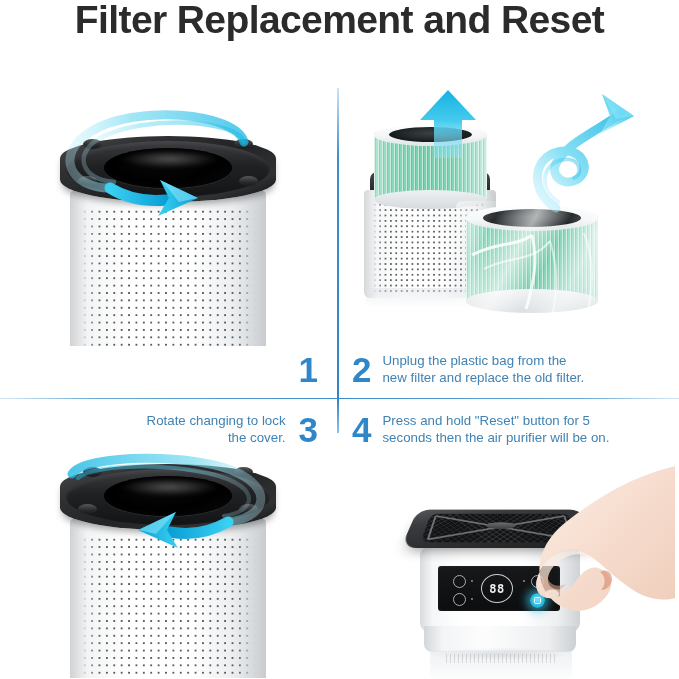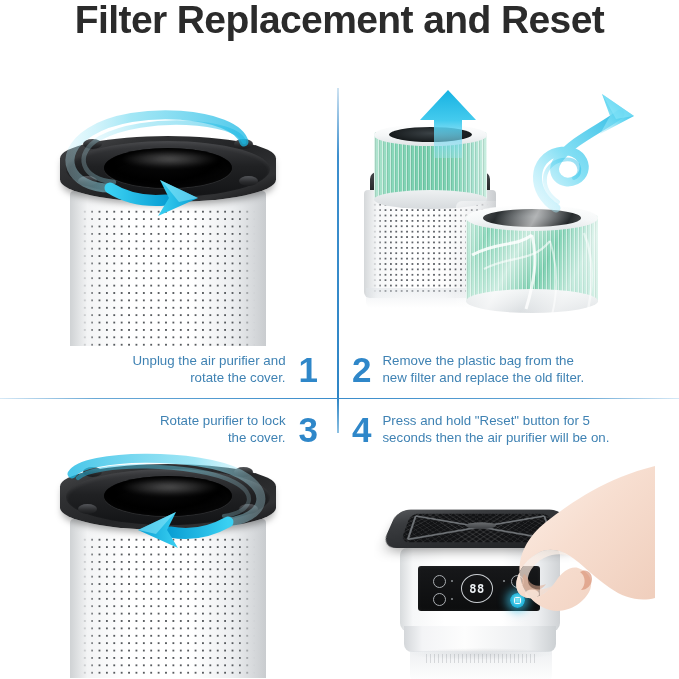--- a/index.html
+++ b/index.html
@@ -336,21 +336,21 @@
       </defs>
       <path d="M24,22 C36,2 150,0 192,22 C226,40 216,66 180,70" fill="none" stroke="url(#gB)" stroke-width="9" stroke-linecap="round" opacity=".78"></path>
       <path d="M30,26 C46,10 146,10 186,30 C210,42 204,60 176,64" fill="none" stroke="url(#gB)" stroke-width="4.2" stroke-linecap="round" opacity=".5"></path>
       <path d="M180,70 C162,80 142,84 122,80" fill="none" stroke="url(#gBh)" stroke-width="11" stroke-linecap="round"></path>
       <polygon points="128,60 90,78 130,96 119,78" fill="url(#gBh)"></polygon>
       <polygon points="128,60 90,78 108,82 122,66" fill="#8fe9fb" opacity=".55"></polygon>
     </svg>
 
   </div>
 
-  <div class="stage" style="left:374px;top:448px;width:281px;height:231px;">
+  <div class="stage" style="left:394px;top:448px;width:281px;height:231px;">
     <div class="p4">
       <div class="p4-body"></div>
       <div class="p4-base"></div>
 
       <div class="p4-lid">
         <div class="slab"></div>
         <div class="grille"></div>
         <svg style="position:absolute;left:16px;top:8px;transform:perspective(260px) rotateX(52deg);" width="148" height="46" viewBox="0 0 148 46">
           <line x1="6" y1="4" x2="142" y2="42" stroke="#6e7276" stroke-width="2.4"></line>
           <line x1="6" y1="42" x2="142" y2="4" stroke="#6e7276" stroke-width="2.4"></line>
@@ -401,33 +401,31 @@
                C170,142 160,143 156,138 C150,130 158,116 170,110 C180,105 190,106 196,108 Z" fill="url(#gSkin2)" opacity=".75"></path>
       <path d="M150,126 C146,134 148,142 156,144 C162,145 168,141 172,136
                C166,139 158,138 155,133 C153,129 152,127 150,126 Z" fill="#e0aa8e" opacity=".55"></path>
       <ellipse cx="158" cy="146" rx="7" ry="4.5" fill="#f9e3d6" opacity=".9"></ellipse>
       <path d="M206,124 C212,120 218,124 218,131 C218,137 213,142 207,142
                C212,137 212,128 206,124 Z" fill="#d98f72" opacity=".65"></path>
     </svg>
   </div>
 
   <div class="cap cap1">
-    <span class="cap-text">Unplug the air purifier and
-rotate the cover.</span>
     <span class="cap-num">1</span>
   </div>
 
   <div class="cap cap2">
     <span class="cap-num">2</span>
-    <span class="cap-text">Remove the plastic bag from the
+    <span class="cap-text">Unplug the plastic bag from the
 new filter and replace the old filter.</span>
   </div>
 
   <div class="cap cap3">
-    <span class="cap-text">Rotate purifier to lock
+    <span class="cap-text">Rotate changing to lock
 the cover.</span>
     <span class="cap-num">3</span>
   </div>
 
   <div class="cap cap4">
     <span class="cap-num">4</span>
     <span class="cap-text">Press and hold "Reset" button for 5
 seconds then the air purifier will be on.</span>
   </div>
 

